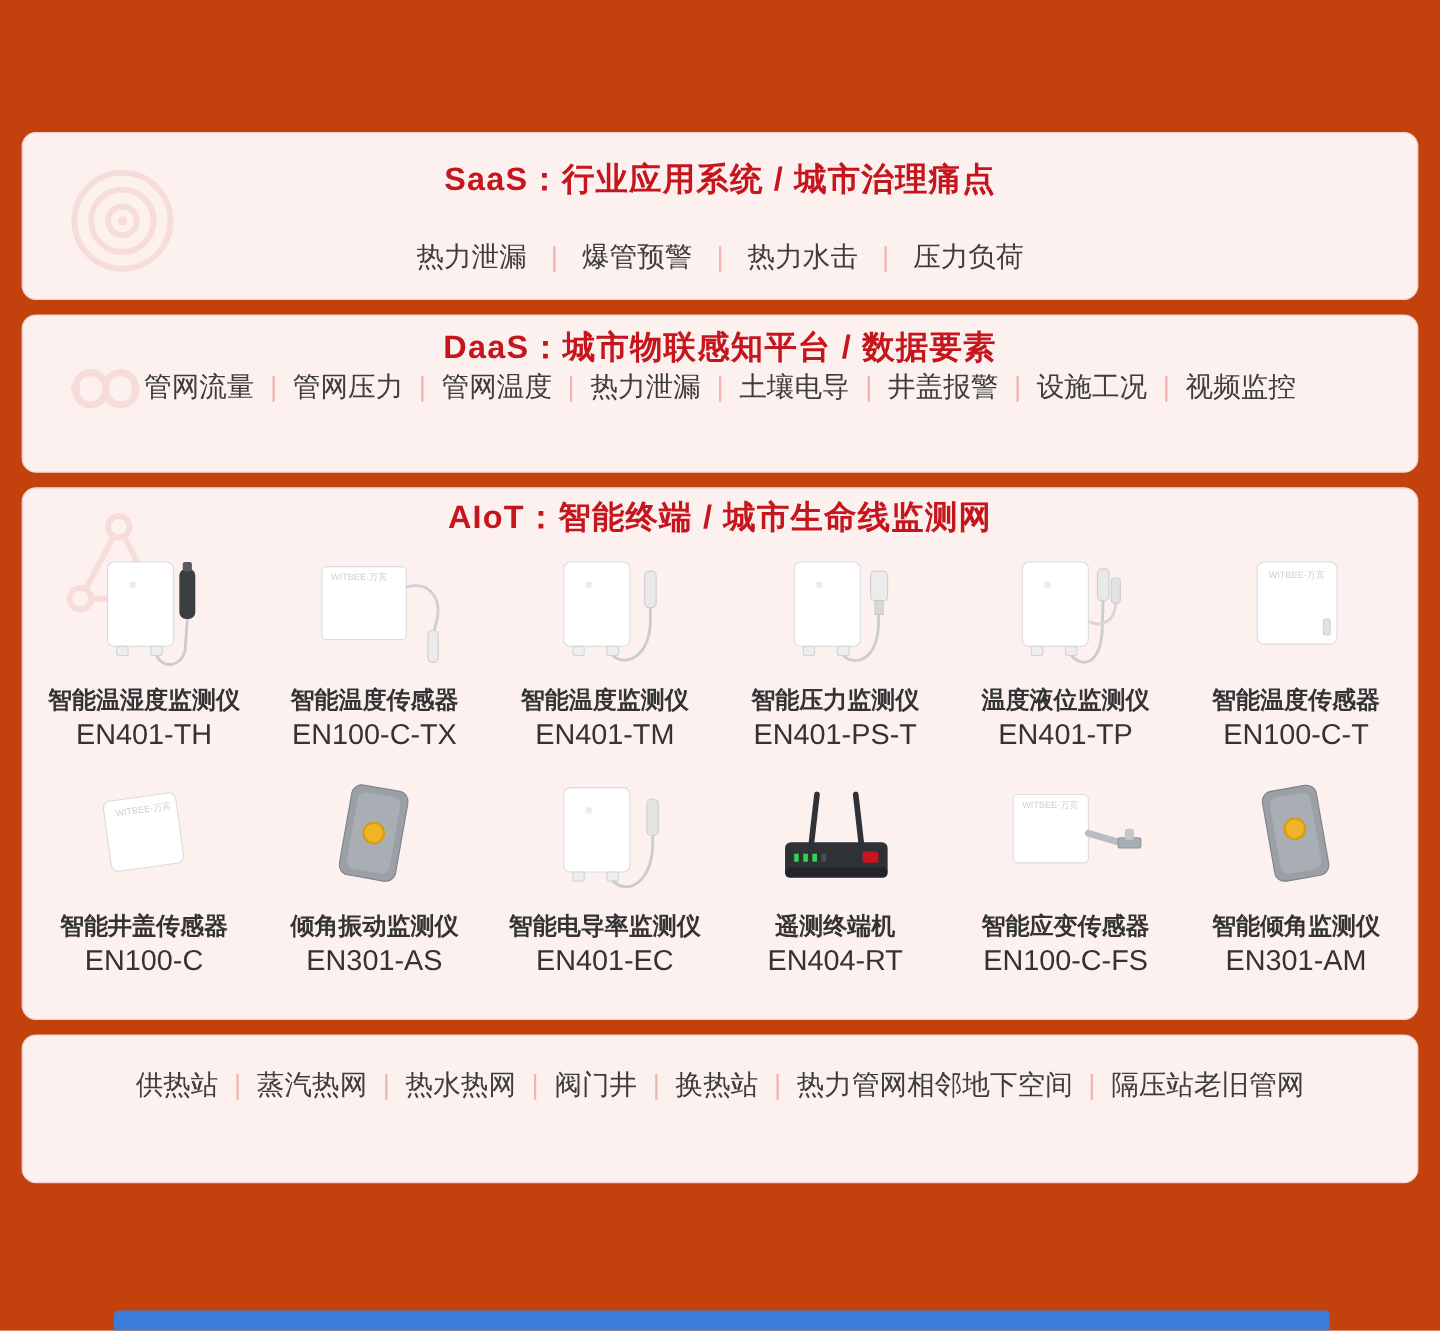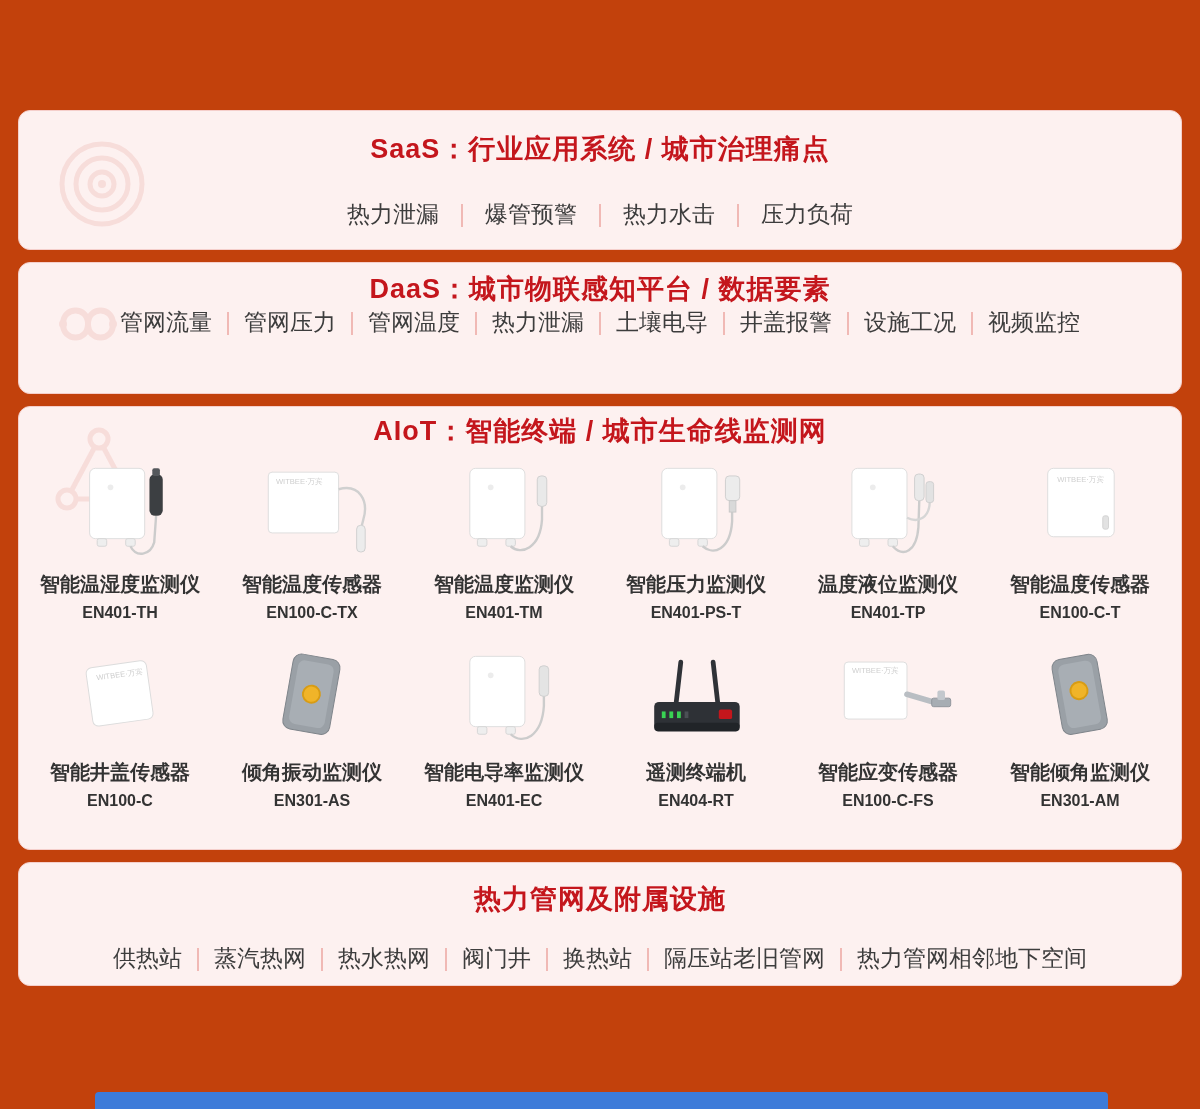--- a/index.html
+++ b/index.html
@@ -41,21 +41,21 @@
   
   .grid{
     position:relative;z-index:2;
     display:grid;grid-template-columns:repeat(6,1fr);
     column-gap:6px;row-gap:18px;margin-top:8px;padding:0 8px;
   }
   .card{text-align:center}
   .device{height:112px;display:flex;align-items:center;justify-content:center}
   .device svg{width:152px;height:108px;display:block}
   .pname{font-size:20px;color:#333;line-height:30px;font-weight:700;white-space:nowrap}
-  .pmodel{font-size:16px;color:#333;line-height:28px;font-weight:700}
+  .pmodel{font-size:24px;color:#333;line-height:28px;font-weight:400}
   
   .bottom-bar{
     position:absolute;left:95px;top:1092px;width:1013px;height:17px;
     background:#3d7bd9;border-radius:4px 4px 0 0;
   }
 </style>
 </head>
 <body>
 
 <div class="canvas">
@@ -284,27 +284,26 @@
           </svg>
         </div>
         <div class="pname">智能倾角监测仪</div>
         <div class="pmodel">EN301-AM</div>
       </div>
 
     </div>
   </div>
 
   <div class="section" id="sec-infra">
-    <div class="sec-title">热力管网及附属设施</div>
     <div class="pipe-row row-tight">
       <span class="item">供热站</span>
       <span class="item">蒸汽热网</span>
       <span class="item">热水热网</span>
       <span class="item">阀门井</span>
       <span class="item">换热站</span>
+      <span class="item">热力管网相邻地下空间</span>
       <span class="item">隔压站老旧管网</span>
-      <span class="item">热力管网相邻地下空间</span>
     </div>
   </div>
 
   <div class="bottom-bar"></div>
 
 </div>
 
 </body></html>

